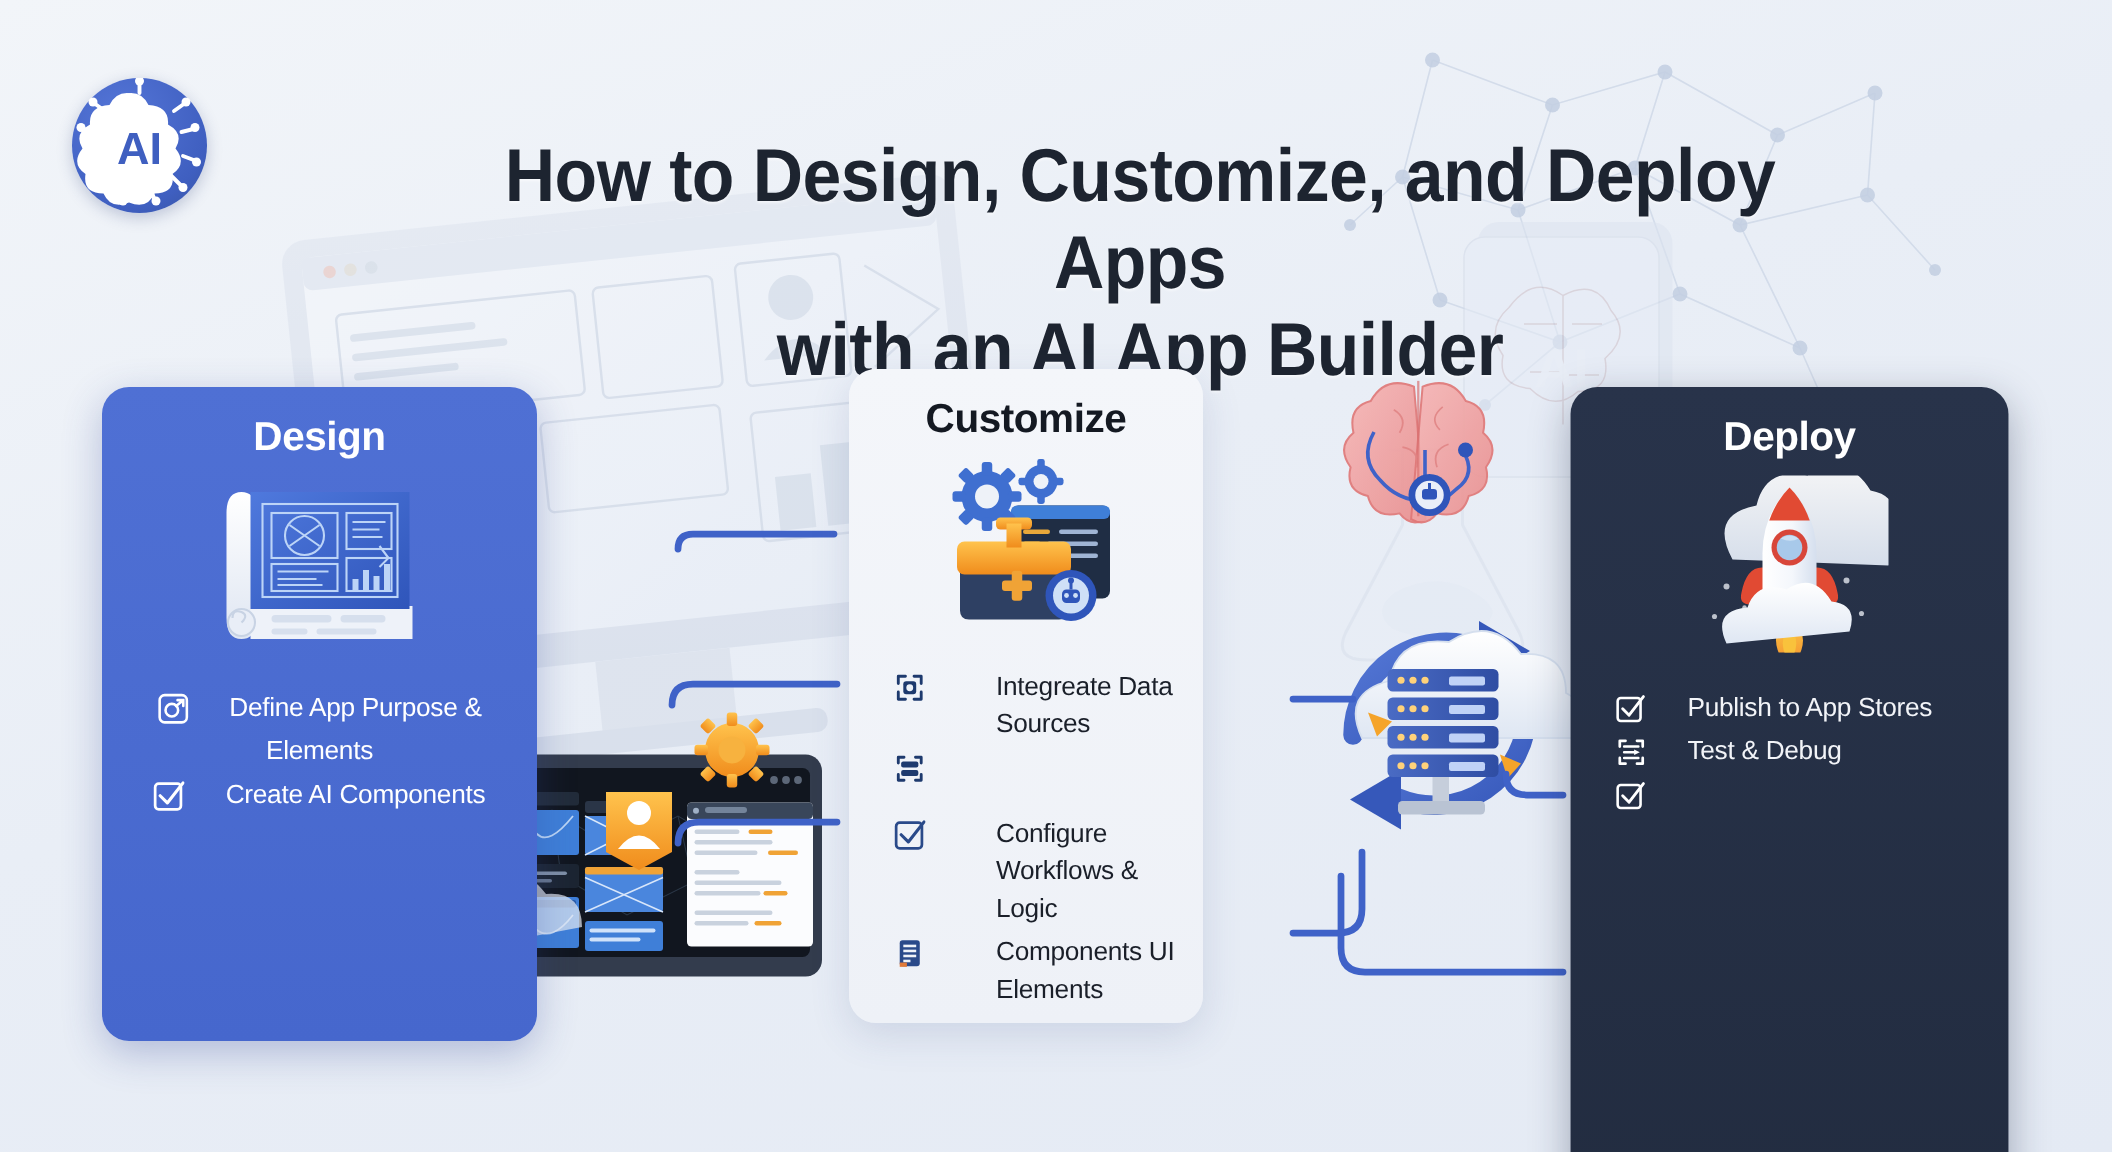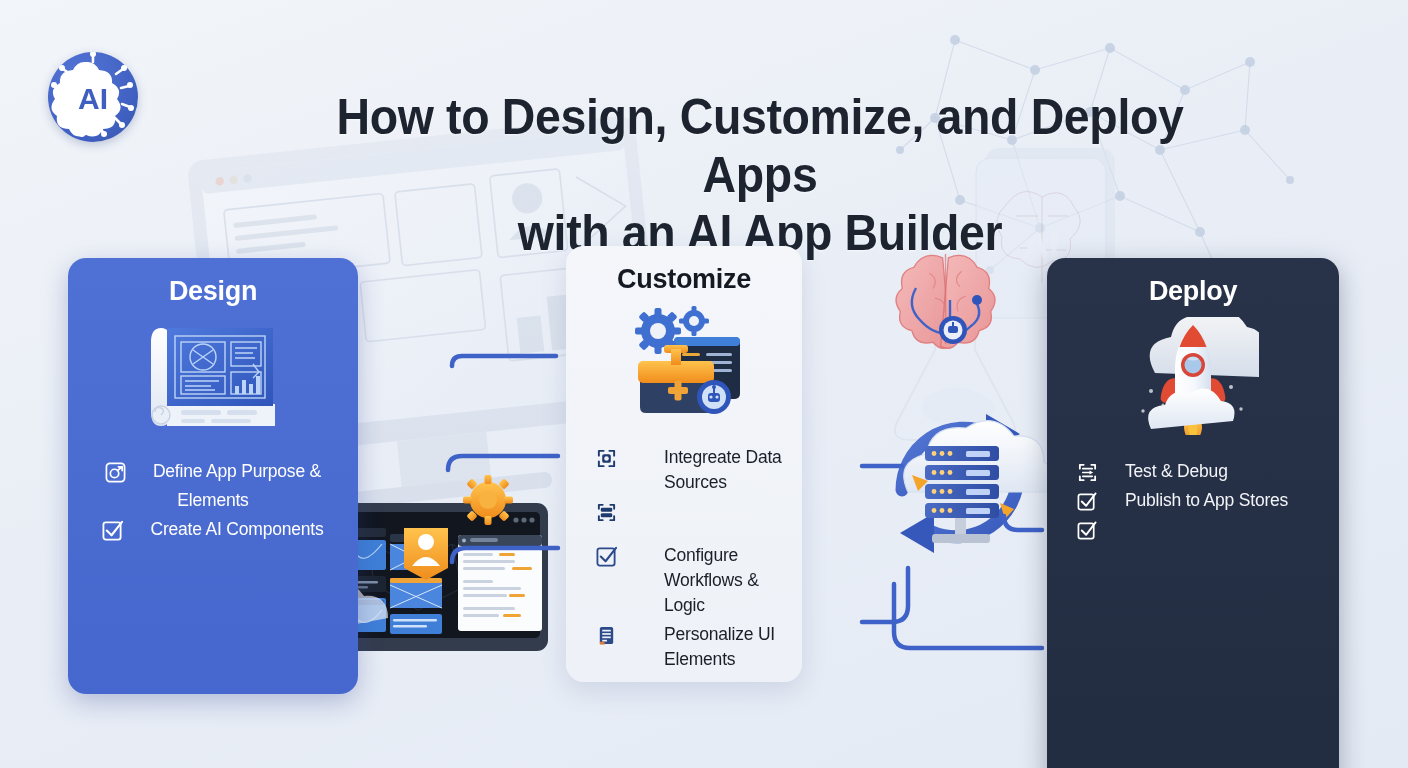--- a/index.html
+++ b/index.html
@@ -570,21 +570,21 @@
             <rect x="4" y="2" width="14" height="18" rx="2" fill="#2a4a8a"></rect>
             <g fill="#eef2f8">
               <rect x="6.5" y="5" width="9" height="1.8"></rect>
               <rect x="6.5" y="8.5" width="9" height="1.8"></rect>
               <rect x="6.5" y="12" width="9" height="1.8"></rect>
               <rect x="6.5" y="15.5" width="5" height="1.8"></rect>
             </g>
             <rect x="4" y="17.5" width="5" height="3" fill="#e07a3a"></rect>
           </svg>
       </span>
-      <span class="bullet-text">Personalize UI Elements</span>
+      <span class="bullet-text">Components UI Elements</span>
     </div>
   </div>
 </div>
 
 <div class="card card-deploy">
   <div class="card-title">Deploy</div>
   <div class="card-icon">
     <svg width="132" height="118" viewBox="0 0 132 118">
       <path d="M28 56 q-16 -30 16 -36 q6 -26 34 -20 q26 -16 42 10 q22 4 14 28 q10 12 -2 22 z" fill="url(#cloudG)" opacity=".95"></path>
       <path d="M52 62 q-14 -4 -18 16 q-2 8 6 8 l18 -8 z" fill="#e14a33"></path>
@@ -605,40 +605,40 @@
           <circle cx="114" cy="92" r="1.7"></circle>
         <circle cx="36" cy="88" r="1.5"></circle>
           <circle cx="98" cy="96" r="1.5"></circle>
       </g>
     </svg>
   </div>
   <div class="bullets">
     <div class="bullet">
       <span class="bullet-icon">
         <svg viewBox="0 0 22 22">
+            <rect x="1.5" y="3.5" width="16" height="16" rx="2.2" fill="none" stroke="#ffffff" stroke-width="1.8"></rect>
+            <path d="M5 11 l4.5 4.5 l10 -13" fill="none" stroke="#ffffff" stroke-width="2" stroke-linecap="round" stroke-linejoin="round"></path>
+          </svg>
+      </span>
+      <span class="bullet-text">Publish to App Stores</span>
+    </div>
+    <div class="bullet">
+      <span class="bullet-icon">
+        <svg viewBox="0 0 22 22">
             <path d="M3 3 h4 M3 3 v4 M19 3 h-4 M19 3 v4 M3 19 h4 M3 19 v-4 M19 19 h-4 M19 19 v-4" fill="none" stroke="#ffffff" stroke-width="1.9" stroke-linecap="round"></path>
             <path d="M6 7 h10 M6 11 h7 M6 15 h10" stroke="#ffffff" stroke-width="1.7" stroke-linecap="round"></path>
             <path d="M13 9 l4 2 l-4 2 z" fill="#ffffff"></path>
           </svg>
       </span>
       <span class="bullet-text">Test &amp; Debug</span>
     </div>
     <div class="bullet">
       <span class="bullet-icon">
         <svg viewBox="0 0 22 22">
             <rect x="1.5" y="3.5" width="16" height="16" rx="2.2" fill="none" stroke="#ffffff" stroke-width="1.8"></rect>
             <path d="M5 11 l4.5 4.5 l10 -13" fill="none" stroke="#ffffff" stroke-width="2" stroke-linecap="round" stroke-linejoin="round"></path>
           </svg>
       </span>
-      <span class="bullet-text">Publish to App Stores</span>
-    </div>
-    <div class="bullet">
-      <span class="bullet-icon">
-        <svg viewBox="0 0 22 22">
-            <rect x="1.5" y="3.5" width="16" height="16" rx="2.2" fill="none" stroke="#ffffff" stroke-width="1.8"></rect>
-            <path d="M5 11 l4.5 4.5 l10 -13" fill="none" stroke="#ffffff" stroke-width="2" stroke-linecap="round" stroke-linejoin="round"></path>
-          </svg>
-      </span>
       <span class="bullet-text"></span>
     </div>
     <div class="bullet-spacer-sm"></div>
   </div>
 </div>
 
 </body></html>

